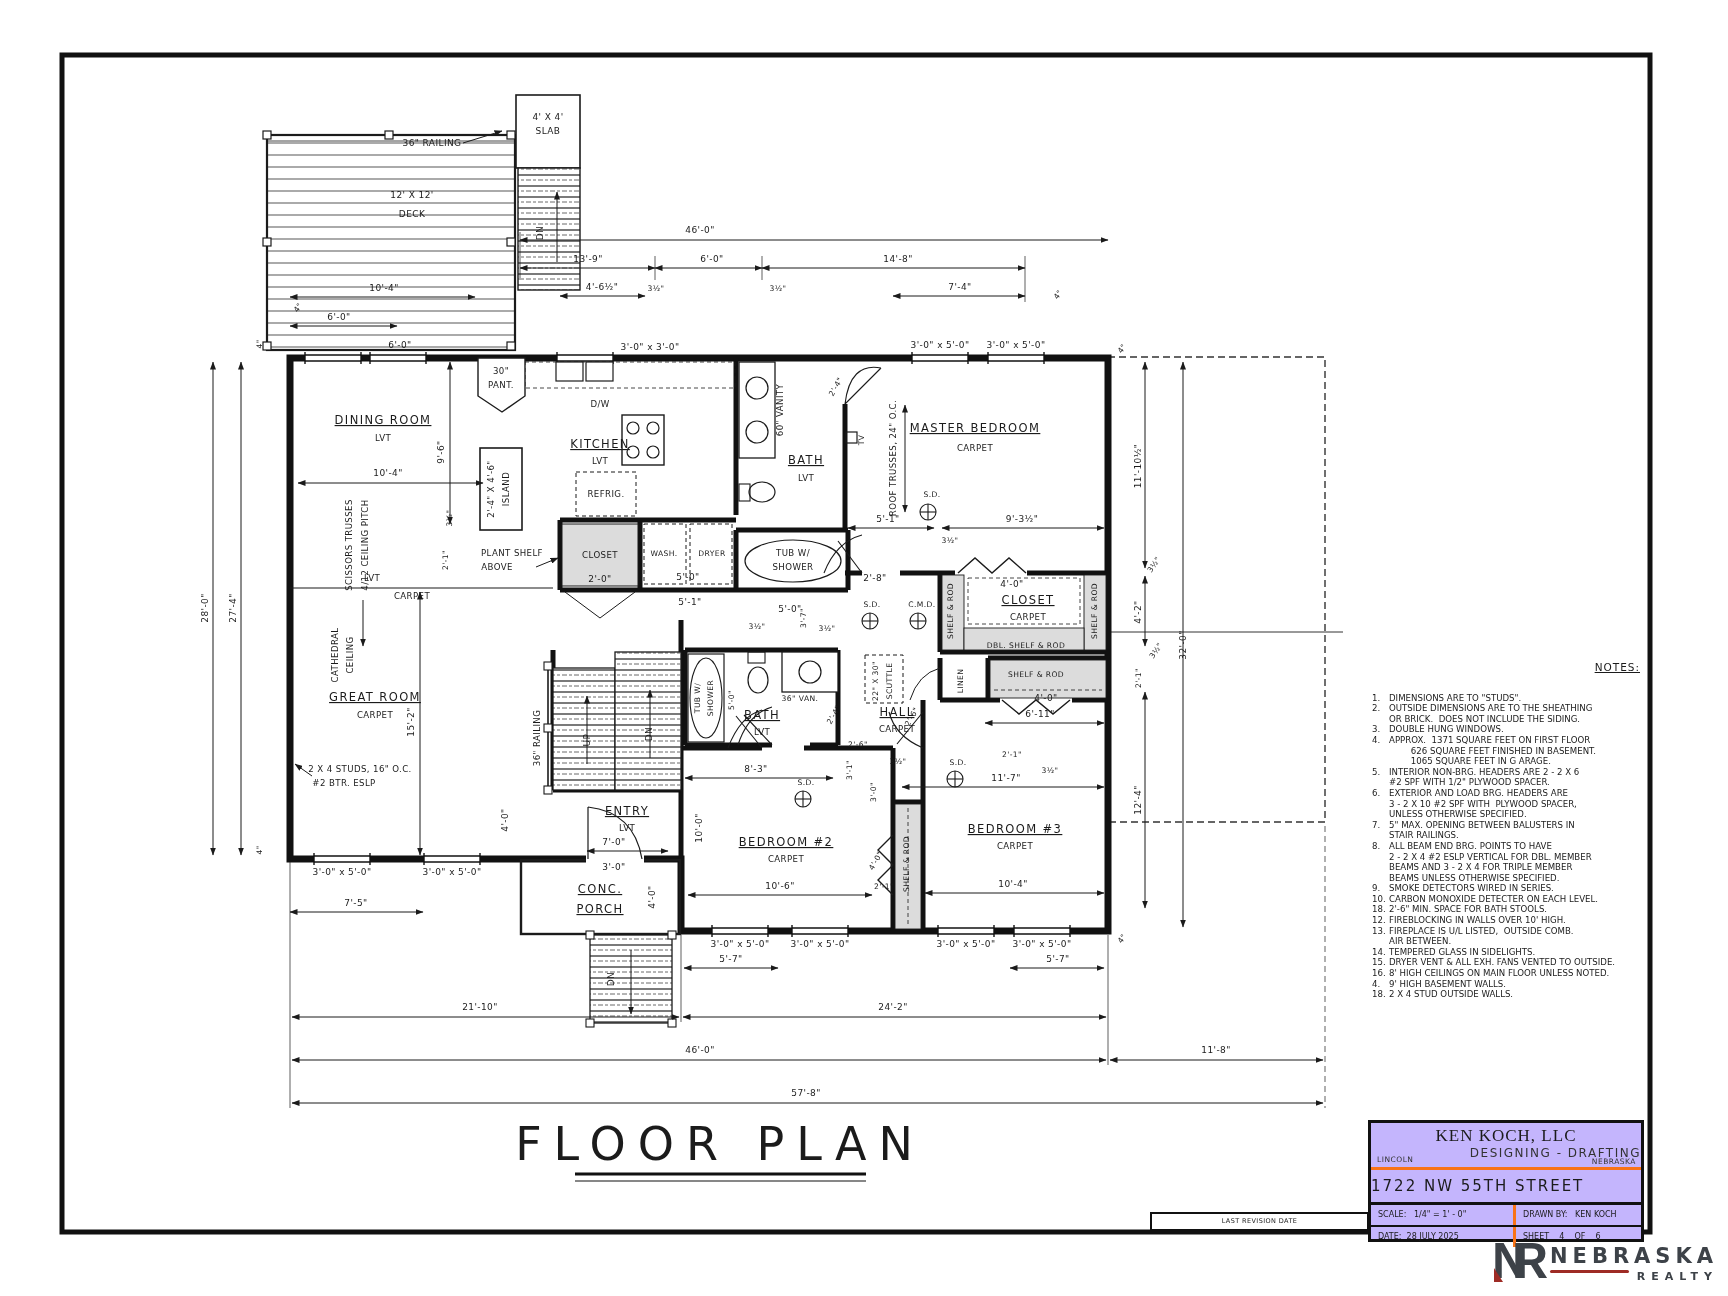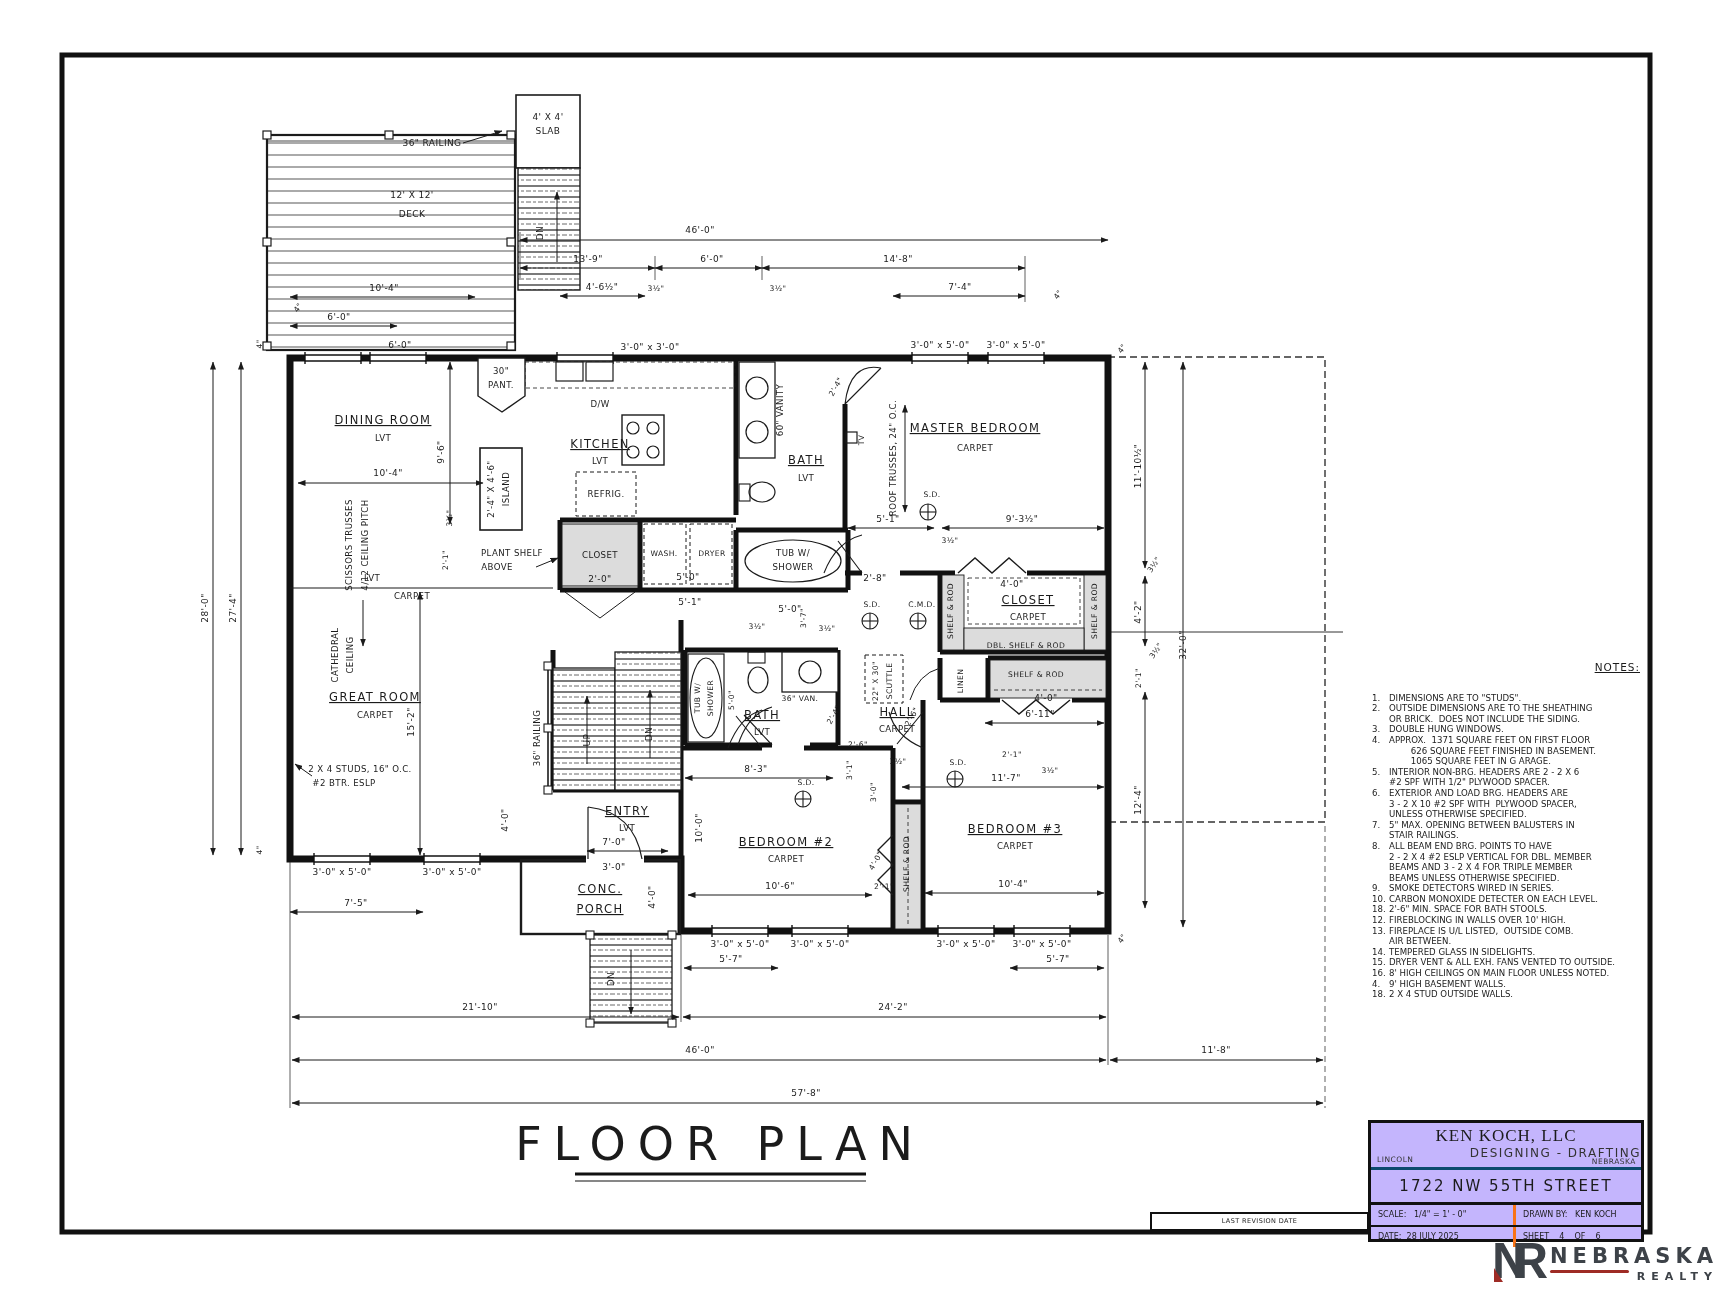--- a/index.html
+++ b/index.html
@@ -18,21 +18,21 @@
   .note-item{display:flex;}
   .note-item .num{width:17px;flex:none;}
   .nl{white-space:pre;}
   
   #tblock{position:absolute;left:1368px;top:1108px;width:276px;height:122px;border:3px solid #111;background:#c4b5fd;box-sizing:border-box;margin-top:12px;}
   .tb-r1{position:relative;height:44px;}
   .tb-company{position:absolute;left:0;right:0;top:3px;text-align:center;font-family:"Liberation Serif",serif;font-size:17px;letter-spacing:1px;}
   .tb-sub{position:absolute;left:0;right:0;top:23px;text-align:right;font-size:12px;letter-spacing:1.5px;color:#333;}
   .tb-city{position:absolute;left:6px;bottom:3px;font-size:7.5px;letter-spacing:.5px;color:#333;}
   .tb-state{position:absolute;right:5px;bottom:1px;font-size:7.5px;letter-spacing:.5px;color:#333;}
-  .tb-r2{height:32px;border-top:3px solid #0c4a6e;text-align:center;font-size:15px;letter-spacing:2px;line-height:32px;}
+  .tb-r2{height:32px;border-top:3px solid #f97316;text-align:left;font-size:15px;letter-spacing:2px;line-height:32px;}
   .tb-r3,.tb-r4{display:flex;border-top:3px solid #111;font-size:8px;}
   .tb-r3{height:20px;}
   .tb-r4{height:20px;border-top:2px solid #111;}
   .tb-c{padding:5px 0 0 7px;box-sizing:border-box;white-space:pre;}
   .tb-cl{width:142px;flex:none;}
   .tb-cr{flex:1;border-left:3px solid #f97316;}
   #revbox{position:absolute;left:1150px;top:1212px;width:219px;height:19px;border:2px solid #111;box-sizing:border-box;
           font-size:6.5px;text-align:center;line-height:15px;letter-spacing:.4px;color:#222;}
   
   #brand{position:absolute;left:1492px;top:1238px;display:flex;align-items:flex-start;}

